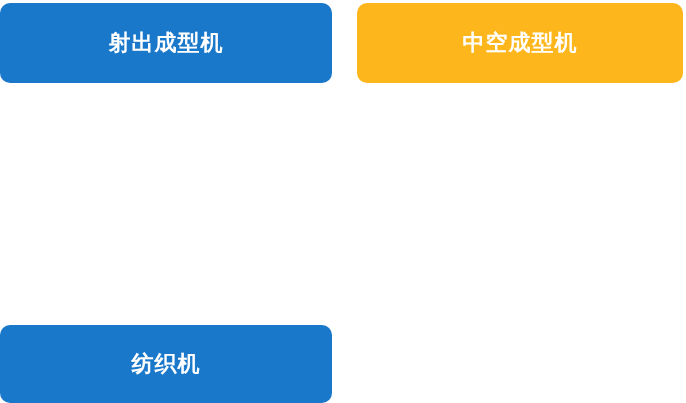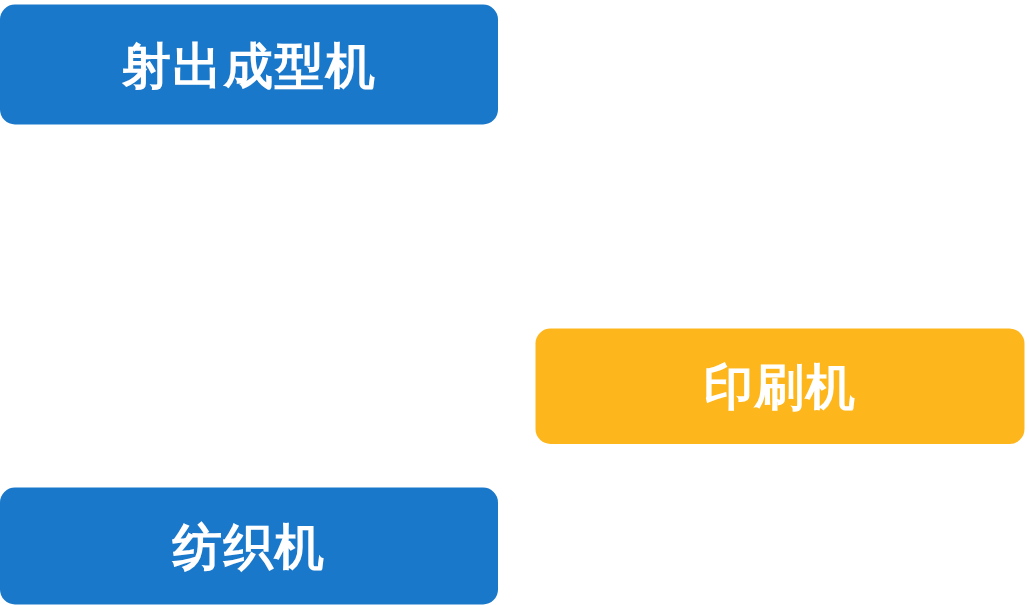--- a/index.html
+++ b/index.html
@@ -20,21 +20,21 @@
     background: #ffffff;
   }
   .chip {
     position: absolute;
     box-sizing: border-box;
     border-radius: 10px;
     display: flex;
     align-items: center;
     justify-content: center;
     color: #ffffff;
-    font-size: 33px;
+    font-size: 22px;
     font-weight: bold;
     letter-spacing: 1px;
     line-height: 1;
     user-select: none;
     -webkit-font-smoothing: antialiased;
   }
   .chip.blue  { background: #1a78ca; }
   .chip.amber { background: #fdb71c; }
 
   
@@ -60,19 +60,19 @@
   <div class="chip blue col-left row-1">
     <span class="chip-label">射出成型机</span>
   </div>
 
 
 
   <div class="chip blue col-left row-4">
     <span class="chip-label">纺织机</span>
   </div>
 
+  <div class="chip amber col-right row-1">
+    <span class="chip-label">中空成型机</span>
+  </div>
 
 
-  <div class="chip amber col-right row-3">
-    <span class="chip-label">印刷机</span>
-  </div>
 
 </div>
 
 </body></html>

